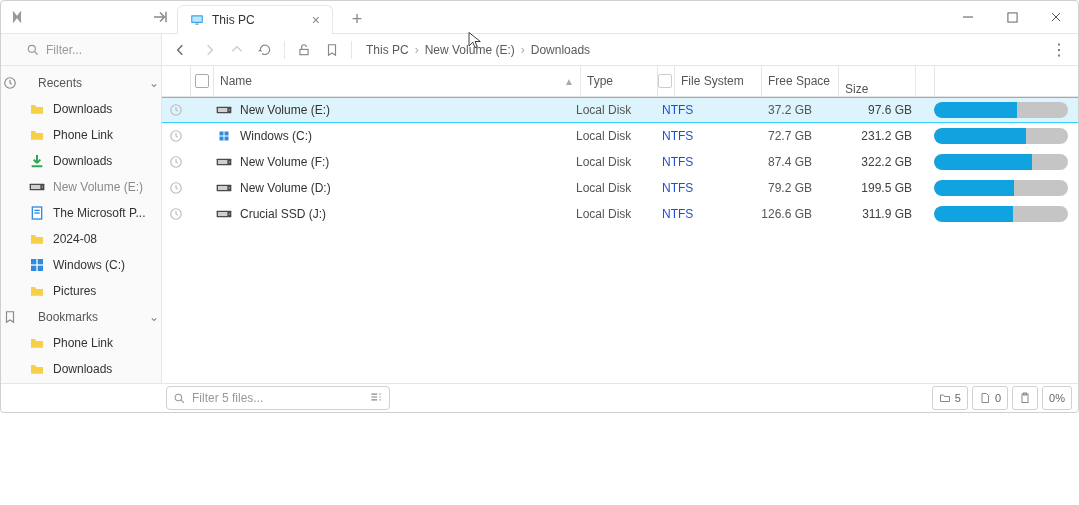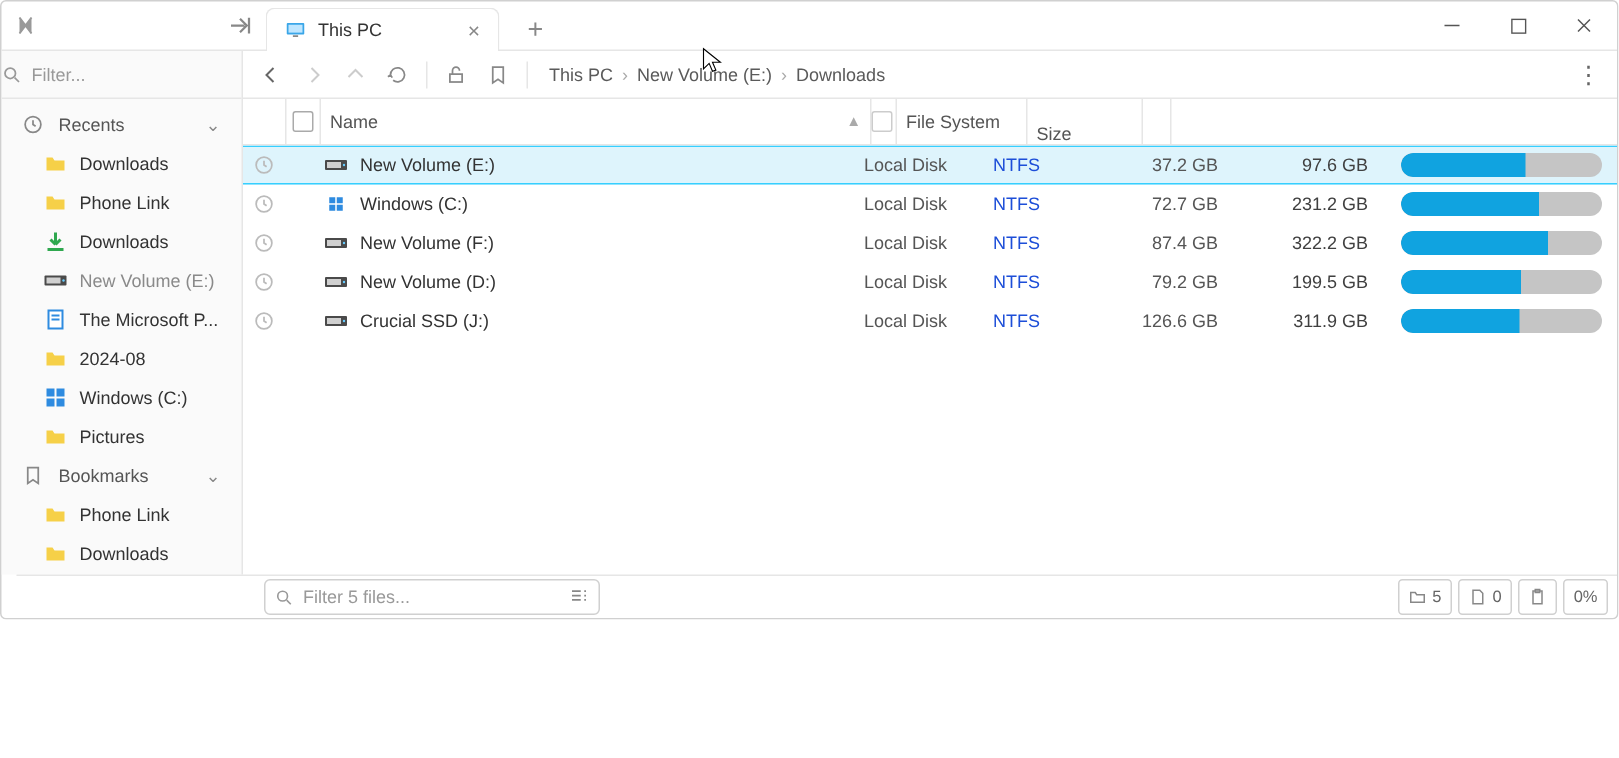--- a/index.html
+++ b/index.html
@@ -27,23 +27,23 @@
   .tabs{flex:1;display:flex;align-items:flex-end;padding-top:4px;}
   .tab{height:28px;display:flex;align-items:center;gap:8px;padding:0 12px;border:1px solid var(--border);border-bottom:none;border-radius:6px 6px 0 0;margin-right:6px;min-width:130px;background:#fff;position:relative;top:1px;}
   .tab .tab-ico{width:14px;height:14px;}
   .tab .close{margin-left:auto;color:#888;font-size:14px;}
   .new-tab{width:28px;height:28px;border:none;background:none;color:#888;font-size:18px;display:flex;align-items:center;justify-content:center;margin-left:4px;}
   .win-controls{display:flex;margin-left:auto;}
   .win-controls .wc{width:44px;display:flex;align-items:center;justify-content:center;color:#555;}
   
   .main{flex:1;display:flex;min-height:0;}
   .sidebar{width:160px;border-right:1px solid var(--border);background:var(--sidebar-bg);display:flex;flex-direction:column;min-height:0;}
-  .side-filter{height:31px;display:flex;align-items:center;gap:6px;padding:0 0;border-bottom:1px solid var(--border);color:#999;}
+  .side-filter{height:31px;display:flex;align-items:center;gap:6px;padding:0 25px;border-bottom:1px solid var(--border);color:#999;}
   .side-list{flex:1;overflow:hidden;padding:4px 0;}
-  .side-section{height:26px;display:flex;align-items:center;padding:0 14px;color:#555;gap:10px;}
+  .side-section{height:26px;display:flex;align-items:center;padding:0 2px;color:#555;gap:21px;}
   .side-section .chev{margin-left:auto;color:#888;}
   .side-item{height:26px;display:flex;align-items:center;gap:8px;padding-left:28px;padding-right:6px;font-size:12px;white-space:nowrap;overflow:hidden;text-overflow:ellipsis;}
   .side-item .ico{width:16px;height:16px;flex-shrink:0;}
   .muted{color:var(--text-muted);}
   
   .content{flex:1;display:flex;flex-direction:column;min-width:0;}
   .toolbar{height:31px;display:flex;align-items:center;gap:2px;padding:0 6px;border-bottom:1px solid var(--border);}
   .tb-btn{width:26px;height:26px;display:flex;align-items:center;justify-content:center;color:#666;}
   .tb-btn.disabled{color:#c0c0c0;}
   .breadcrumb{margin-left:8px;display:flex;align-items:center;gap:6px;color:var(--text-light);}
@@ -74,21 +74,21 @@
   .h-chk{width:22px;display:flex;align-items:center;justify-content:center;}
   .h-name{width:360px;padding-left:6px;}
   .h-type{width:70px;padding-left:6px;}
   .h-type-chk{width:16px;}
   .h-fs{width:80px;padding-left:6px;}
   .h-free{width:70px;padding-left:6px;}
   .h-size{width:70px;padding-left:6px;align-items:flex-end;}
   .h-size-sep{width:18px;}
   .h-percent{flex:1;padding-left:6px;}
   
-  .statusbar{height:28px;border-top:1px solid var(--border);display:flex;align-items:center;margin-left:10px;}
+  .statusbar{height:28px;border-top:1px solid var(--border);display:flex;align-items:center;}
   .status-side{width:159px;}
   .filter-box{width:210px;height:22px;border:1px solid var(--border2);border-radius:4px;margin-left:6px;display:flex;align-items:center;gap:6px;padding:0 6px;color:#999;}
   .filter-box .fi-btn{margin-left:auto;color:#888;}
   .status-right{margin-left:auto;display:flex;align-items:center;gap:4px;padding-right:6px;}
   .status-chip{height:22px;display:flex;align-items:center;gap:4px;padding:0 6px;border:1px solid var(--border2);border-radius:3px;color:#666;font-size:11px;}
   .checkbox{width:12px;height:12px;border:1px solid #aaa;border-radius:2px;}
   
   .cursor{position:absolute;left:465px;top:30px;pointer-events:none;}
 </style>
 </head>
@@ -306,25 +306,31 @@
 
       <div class="cols">
         <div class="col h-x"></div>
         <div class="col h-chk">
             <div class="checkbox"></div>
           </div>
         <div class="col h-name">
             <span>Name</span>
             <span class="sort">▲</span>
           </div>
+        <div class="col h-type">
+            <span>Type</span>
+          </div>
         <div class="col h-type-chk">
             <div class="checkbox" style="border-color:#ccc"></div>
           </div>
         <div class="col h-fs">
             <span>File System</span>
+          </div>
+        <div class="col h-free">
+            <span>Free Space</span>
           </div>
         <div class="col h-size">
             <span>Size</span>
           </div>
         <div class="col h-size-sep"></div>
       </div>
 
       <div class="rows" id="rows">
           <div class="row selected">
             <div class="c-x">

